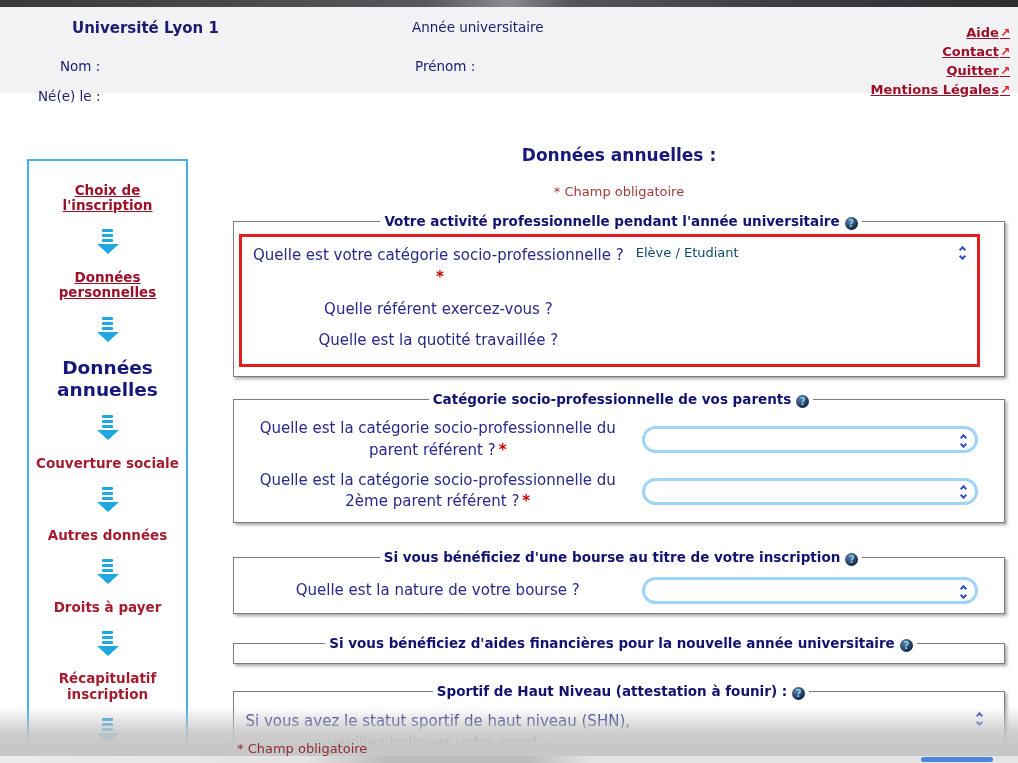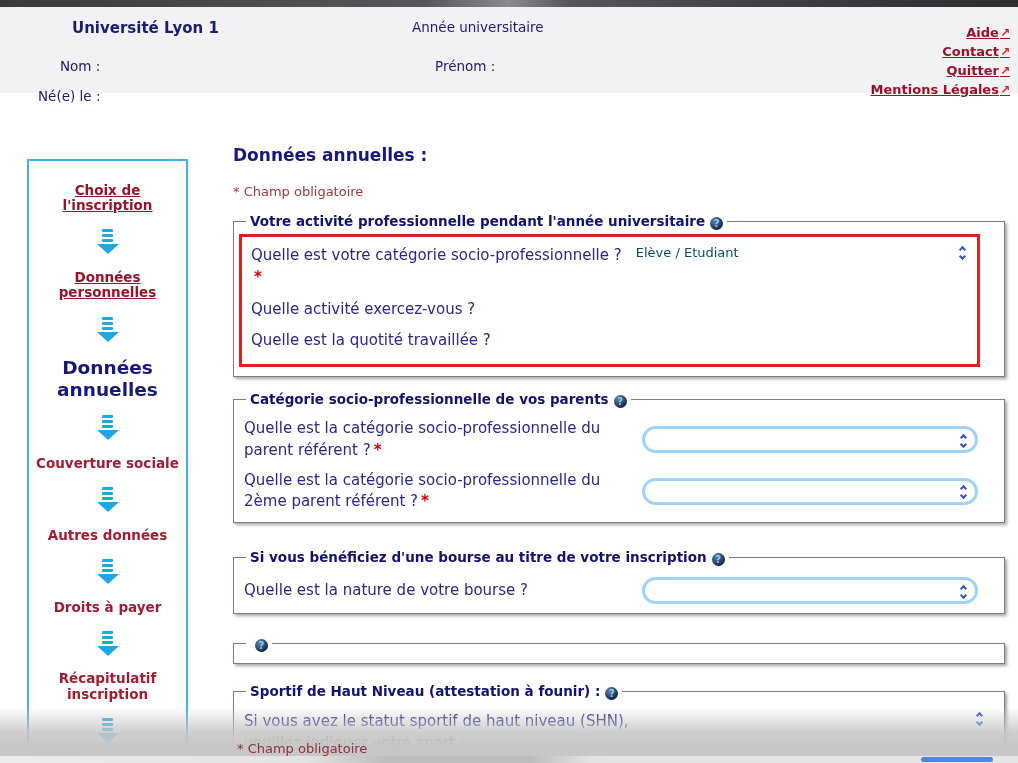--- a/index.html
+++ b/index.html
@@ -18,21 +18,21 @@
   }
   
   .header {
     position: absolute; top: 7px; left: 0; right: 0; height: 86px;
     background: #f2f1f4;
     color: #1b1b70;
   }
   .hdr-univ { position: absolute; left: 72px; top: 12px; font-weight: bold; font-size: 15px; }
   .hdr-year { position: absolute; left: 412px; top: 12px; font-size: 13.5px; }
   .hdr-nom { position: absolute; left: 60px; top: 51px; font-size: 13.5px; }
-  .hdr-prenom { position: absolute; left: 415px; top: 51px; font-size: 13.5px; margin-left: 20px; }
+  .hdr-prenom { position: absolute; left: 415px; top: 51px; font-size: 13.5px; }
   .hdr-ne { position: absolute; left: 38px; top: 81px; font-size: 13.5px; }
   .hdr-links { position: absolute; right: 8px; top: 18px; text-align: right; }
   .hdr-link {
     display: block; color: #9c1127; font-weight: bold; font-size: 13px;
     text-decoration: underline; margin-bottom: 4px; cursor: pointer; white-space: nowrap;
   }
   .link-arrow { color: #d22; font-size: 12px; margin-left: 1px; }
   
   .page { position: absolute; top: 125px; left: 0; right: 0; bottom: 0; background: #fff; }
   
@@ -47,21 +47,21 @@
   .step.current { color: #17177c; font-size: 18.5px; }
   .step.end { color: #17177c; font-size: 14.5px; }
   .step-arrow { display: flex; flex-direction: column; align-items: center; }
   .step-arrow i { display: block; width: 11px; height: 3px; background: #1ea7e0; margin-bottom: 2px; border-radius: 1px; }
   .step-arrow .head {
     width: 0; height: 0; background: none;
     border-left: 11px solid transparent; border-right: 11px solid transparent;
     border-top: 10px solid #1ea7e0; margin-bottom: 0;
   }
   
-  .content { position: absolute; left: 233px; width: 772px; top: 0; }
+  .content { position: absolute; left: 233px; width: 772px; top: 0; text-align: center; }
   .page-title { margin-top: 20px; font-size: 17px; font-weight: bold; color: #17177c; }
   .required-note { margin-top: 19px; font-size: 13px; color: #a03a3a; }
   fieldset {
     border: 1px solid #7d7d7d; background: #fff;
     box-shadow: 2px 2px 3px rgba(60,60,60,.45);
     padding: 2px 10px 9px; width: 100%;
   }
   legend { font-weight: bold; color: #121270; font-size: 13.5px; padding: 0 4px; margin-left: 2px; white-space: nowrap; }
   .fs-activity { margin-top: 14px; }
   .fs-parents { margin-top: 14px; }
@@ -217,21 +217,21 @@
             <div class="select-bare">
               <span class="sel-value">Elève / Etudiant</span>
               <span class="updown">
                   <i class="cu"></i>
                   <i class="cd"></i>
                 </span>
             </div>
           </div>
         </div>
         <div class="frow">
-          <div class="q">Quelle activité exercez-vous ?</div>
+          <div class="q">Quelle référent exercez-vous ?</div>
         </div>
         <div class="frow">
           <div class="q">Quelle est la quotité travaillée ?</div>
         </div>
       </div>
     </fieldset>
 
     <fieldset class="fs-parents">
       <legend><span>Catégorie socio-professionnelle de vos parents</span><span class="help-icon"></span></legend>
       <div class="frow">
@@ -270,21 +270,21 @@
             <span class="updown">
                 <i class="cu"></i>
                 <i class="cd"></i>
               </span>
           </div>
         </div>
       </div>
     </fieldset>
 
     <fieldset class="fs-aides">
-      <legend><span class="help-icon"></span></legend>
+      <legend><span>Si vous bénéficiez d'aides financières pour la nouvelle année universitaire</span><span class="help-icon"></span></legend>
     </fieldset>
 
     <fieldset class="fs-sport">
       <legend><span>Sportif de Haut Niveau (attestation à founir) :</span><span class="help-icon"></span></legend>
       <div class="frow">
         <div class="q">Si vous avez le statut sportif de haut niveau (SHN), veuillez indiquer votre sport :</div>
         <div class="ctrl">
           <div class="select-bare">
             <span class="sel-value"></span>
             <span class="updown">

